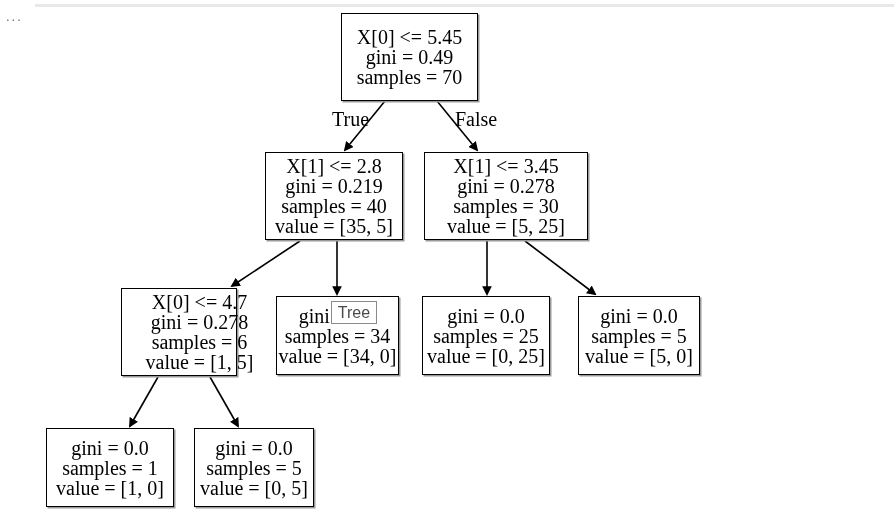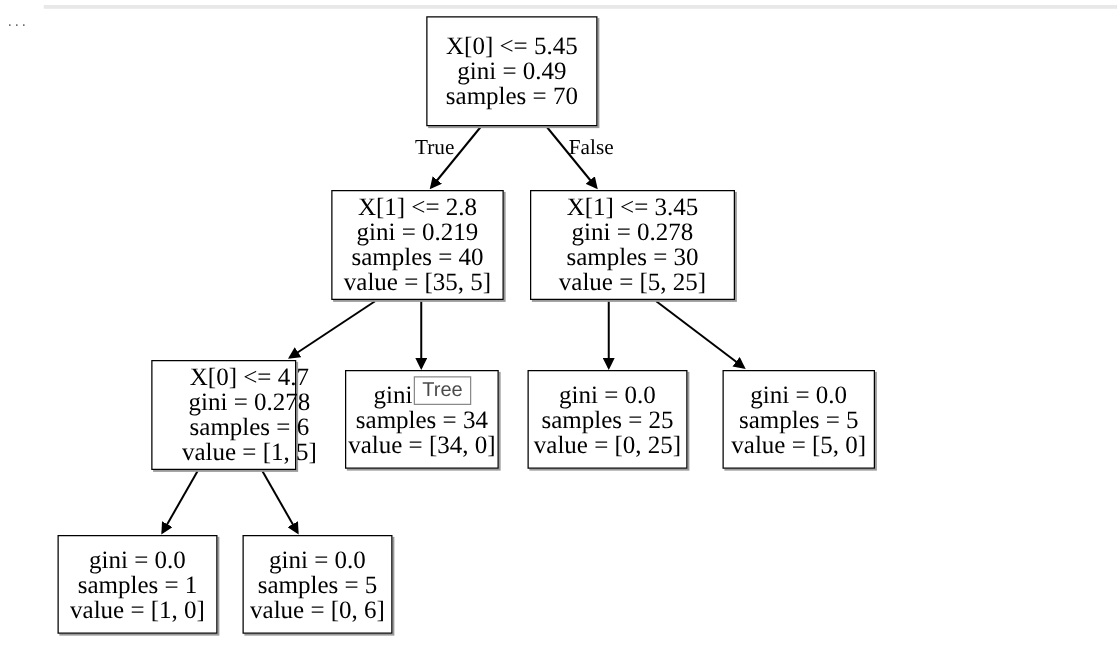--- a/index.html
+++ b/index.html
@@ -59,21 +59,21 @@
     color: #000000;
     line-height: 20px;
     text-align: left;
     white-space: nowrap;
   }
   .node .line {
     display: block;
   }
   .edge-label {
     position: absolute;
-    font-size: 17px;
+    font-size: 20px;
     color: #000000;
     white-space: nowrap;
   }
   
   #tree-chip {
     position: absolute;
     left: 331px;
     top: 301px;
     width: 46px;
     height: 23px;
@@ -165,20 +165,20 @@
 
   <div class="node" style="left:46px; top:428px; width:128px; height:79px;">
     <span class="line">gini = 0.0</span>
     <span class="line">samples = 1</span>
     <span class="line">value = [1, 0]</span>
   </div>
 
   <div class="node" style="left:194px; top:428px; width:120px; height:79px;">
     <span class="line">gini = 0.0</span>
     <span class="line">samples = 5</span>
-    <span class="line">value = [0, 6]</span>
+    <span class="line">value = [0, 5]</span>
   </div>
 
   <div id="tree-chip">
     <span>Tree</span>
   </div>
 
 </div>
 
 </body></html>

